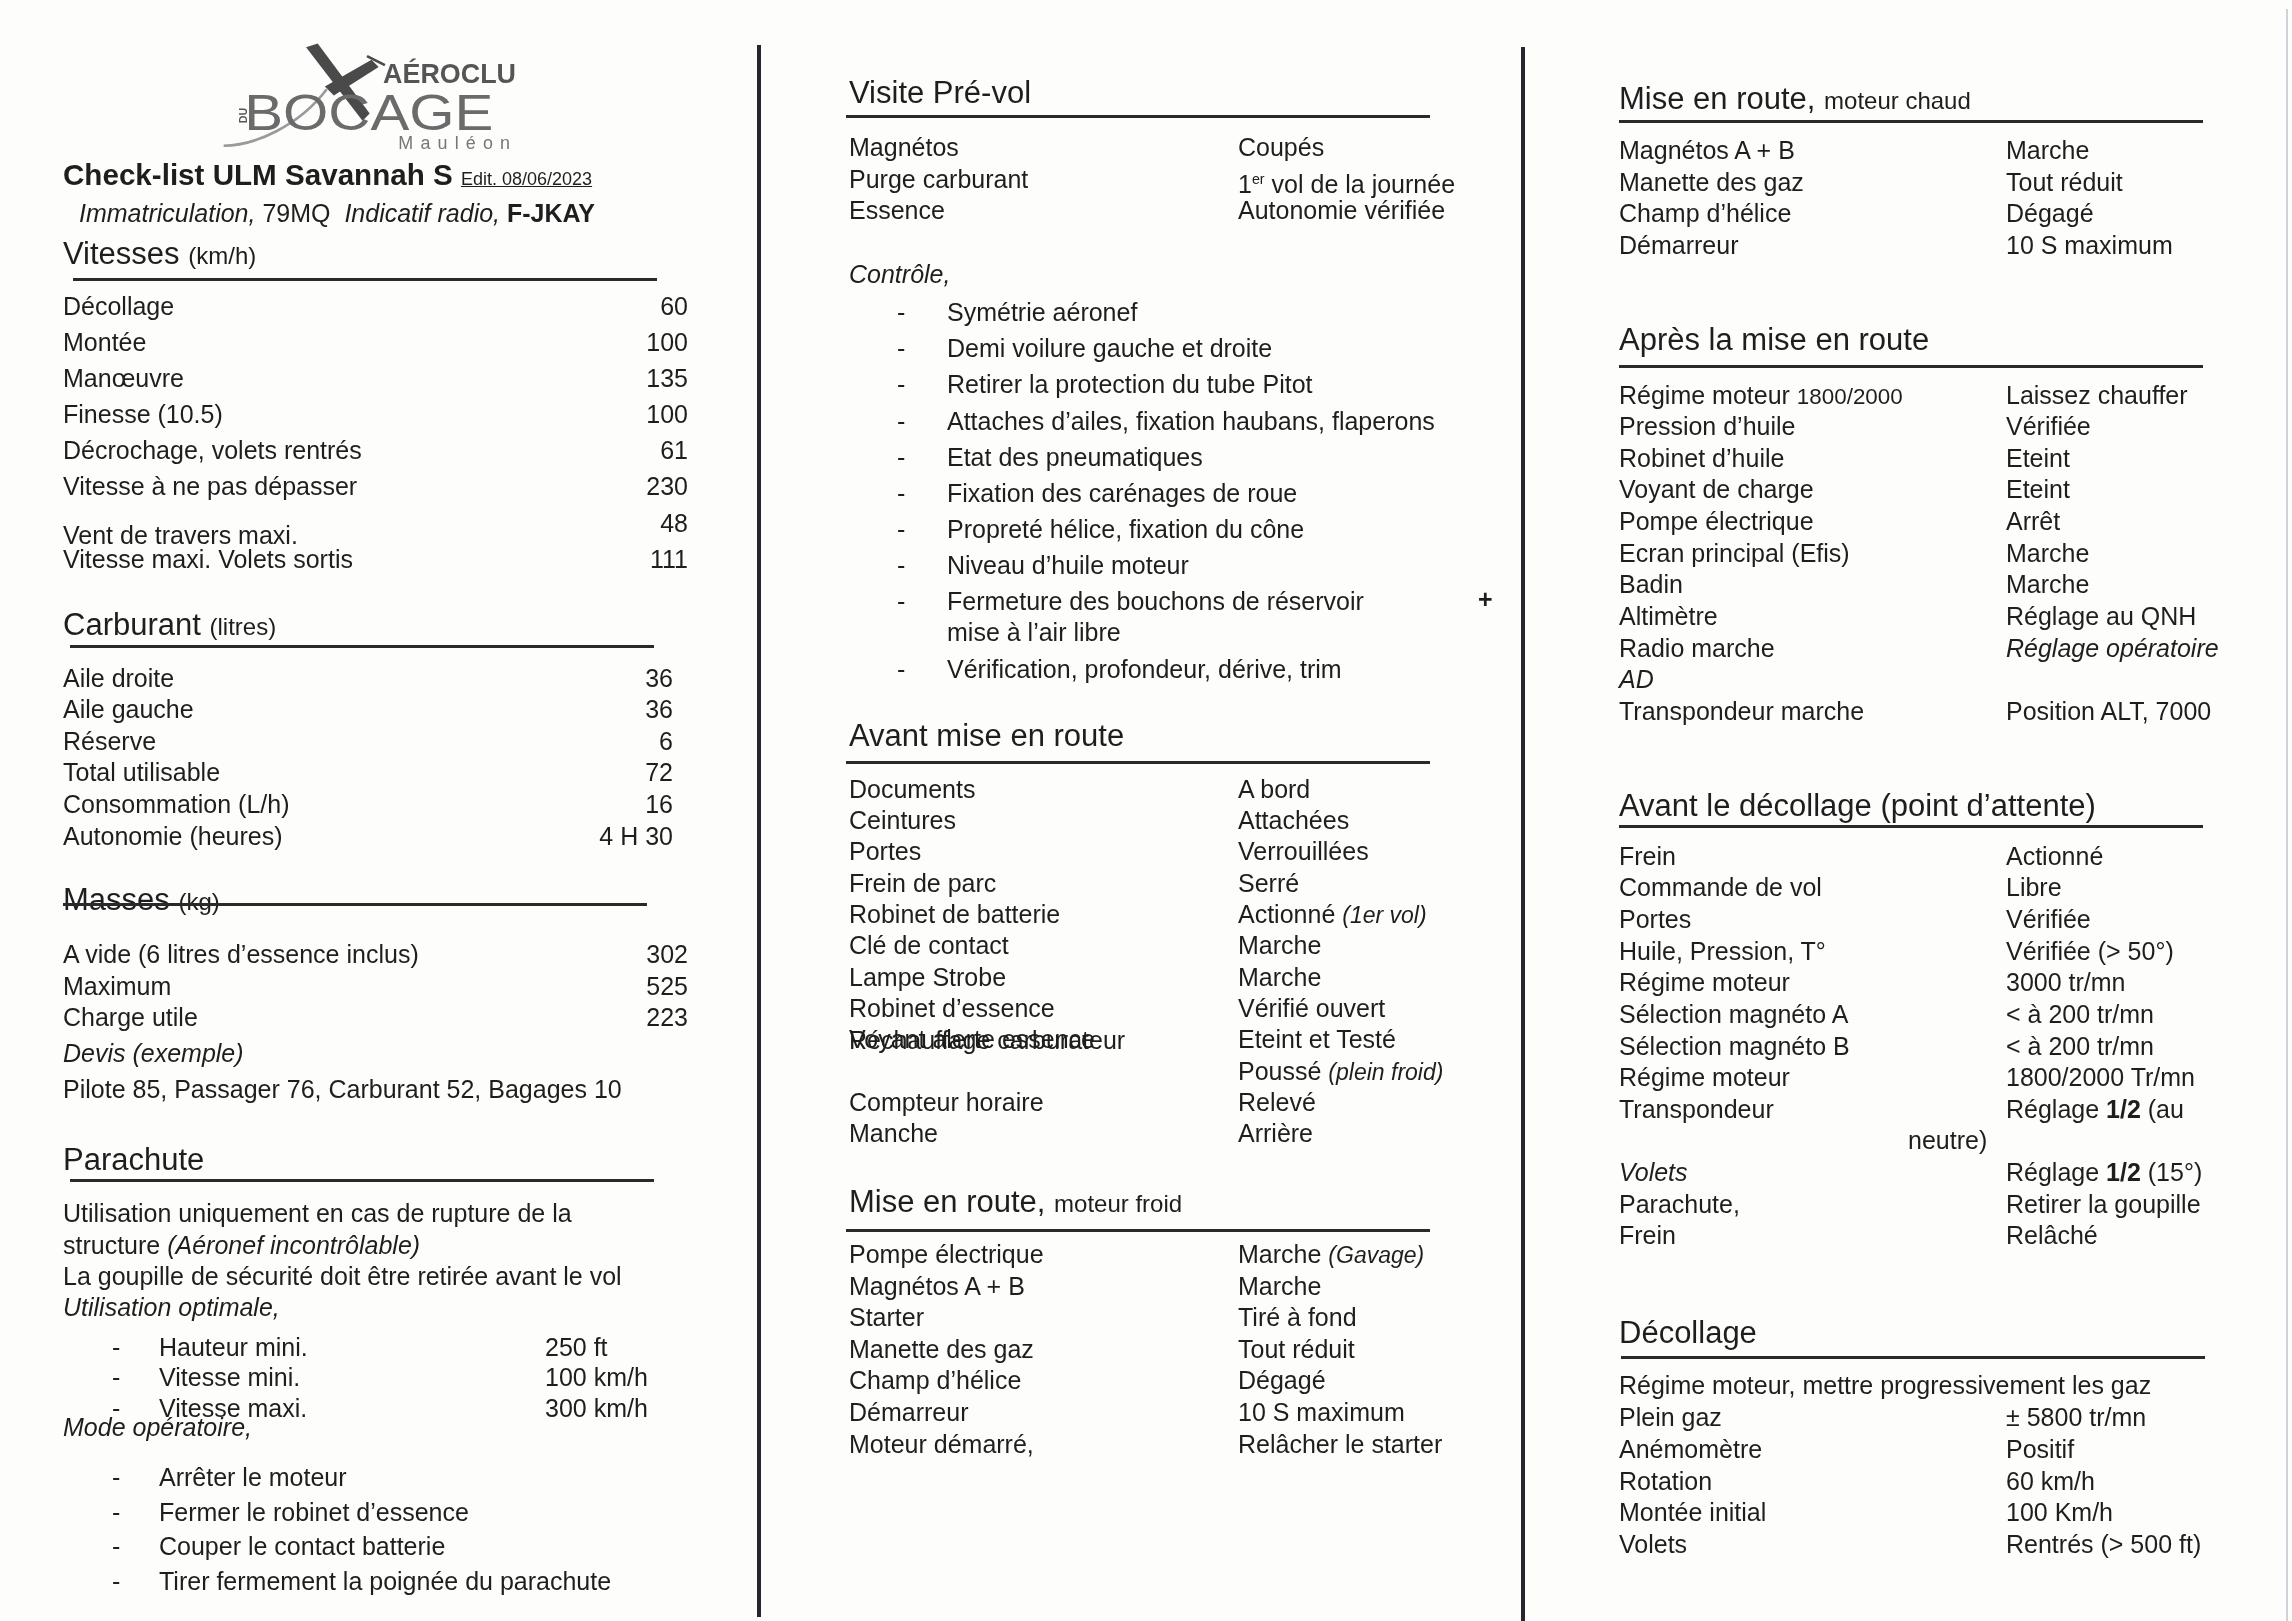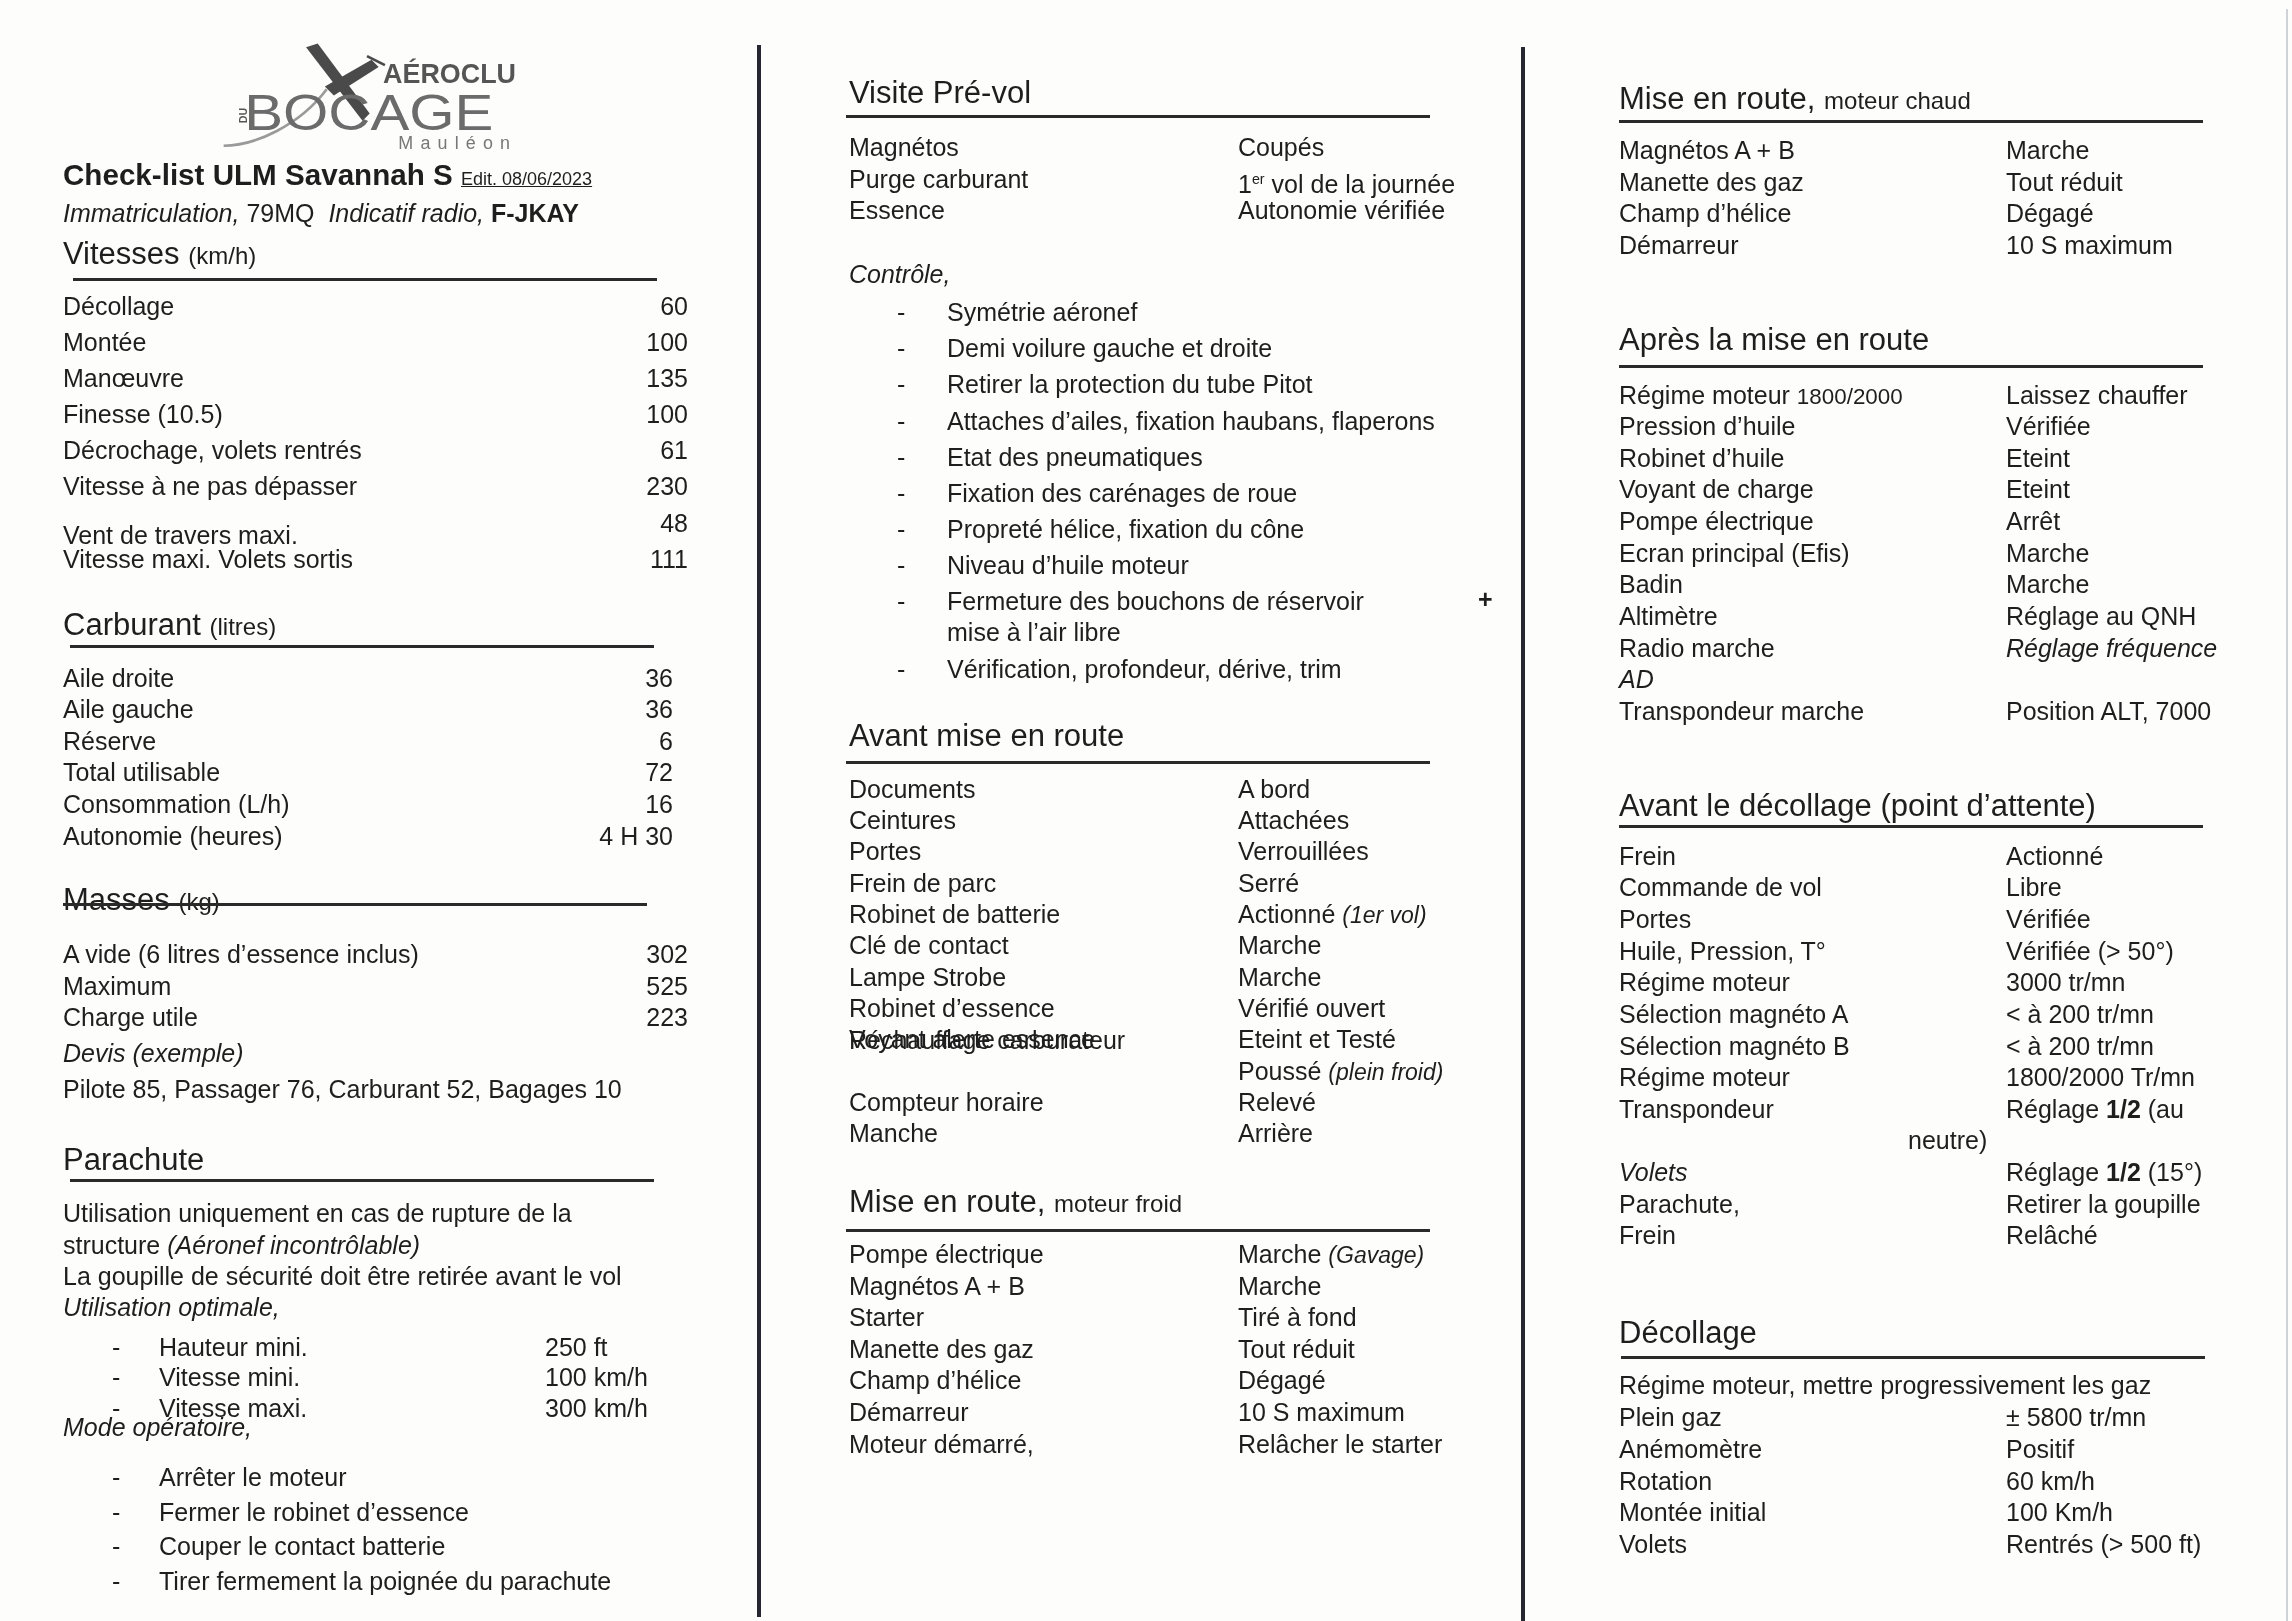--- a/index.html
+++ b/index.html
@@ -7,21 +7,21 @@
     width:2293px; height:1621px; position:relative; overflow:hidden;
     background:#fdfdfc; color:#1e1e1e;
     font-family:"Liberation Sans", sans-serif;
   }
   .abs { position:absolute; white-space:nowrap; }
   .divider { position:absolute; width:3.6px; background:#262630; }
   .edge { position:absolute; width:1.8px; background:#cfd2d6; }
   .logo { position:absolute; left:219px; top:40px; width:296px; height:112px; }
   .title { font-size:29.6px; font-weight:bold; }
   .title .edit { font-size:18px; font-weight:normal;text-decoration:underline; }
-  .subtitle { font-size:25px; }
+  .subtitle { font-size:25px;margin-left:16px; }
   .subtitle i { font-style:italic; }
   .subtitle b { font-weight:bold; }
   .h { font-size:31px; line-height:36px; }
   .h small { font-size:24px; }
   .rule { position:absolute; height:2.7px; background:#2a2a2a; }
   .row { position:absolute; font-size:25px; line-height:29px; white-space:nowrap; }
   .val { position:absolute; font-size:25px; line-height:29px; white-space:nowrap; }
   .rval { text-align:right; }
   .it { font-style:italic; }
   .dash { position:absolute; font-size:25px; line-height:29px; }
@@ -260,21 +260,21 @@
     <div class="val" style="left:2006px; top:475px;">Eteint</div>
     <div class="row" style="left:1619px; top:507px;"><span>Pompe électrique</span></div>
     <div class="val" style="left:2006px; top:507px;">Arrêt</div>
     <div class="row" style="left:1619px; top:539px;"><span>Ecran principal (Efis)</span></div>
     <div class="val" style="left:2006px; top:539px;">Marche</div>
     <div class="row" style="left:1619px; top:570px;"><span>Badin</span></div>
     <div class="val" style="left:2006px; top:570px;">Marche</div>
     <div class="row" style="left:1619px; top:602px;"><span>Altimètre</span></div>
     <div class="val" style="left:2006px; top:602px;">Réglage au QNH</div>
     <div class="row" style="left:1619px; top:634px;"><span>Radio marche</span></div>
-    <div class="val it" style="left:2006px; top:634px;">Réglage fréquence</div>
+    <div class="val it" style="left:2006px; top:634px;">Réglage opératoire</div>
     <div class="row it" style="left:1619px; top:665px;"><span>AD</span></div>
     <div class="val" style="left:2006px; top:665px;"></div>
     <div class="row" style="left:1619px; top:697px;"><span>Transpondeur marche</span></div>
     <div class="val" style="left:2006px; top:697px;">Position ALT, 7000</div>
   </div>
 
 <div class="abs h" style="left:1619px; top:788px;">Avant le décollage (point d’attente)</div>
 <div class="rule" style="left:1619px; top:825px; width:584px;"></div>
 <div id="avantdec-rows">
     <div class="row" style="left:1619px; top:842px;">Frein</div>

